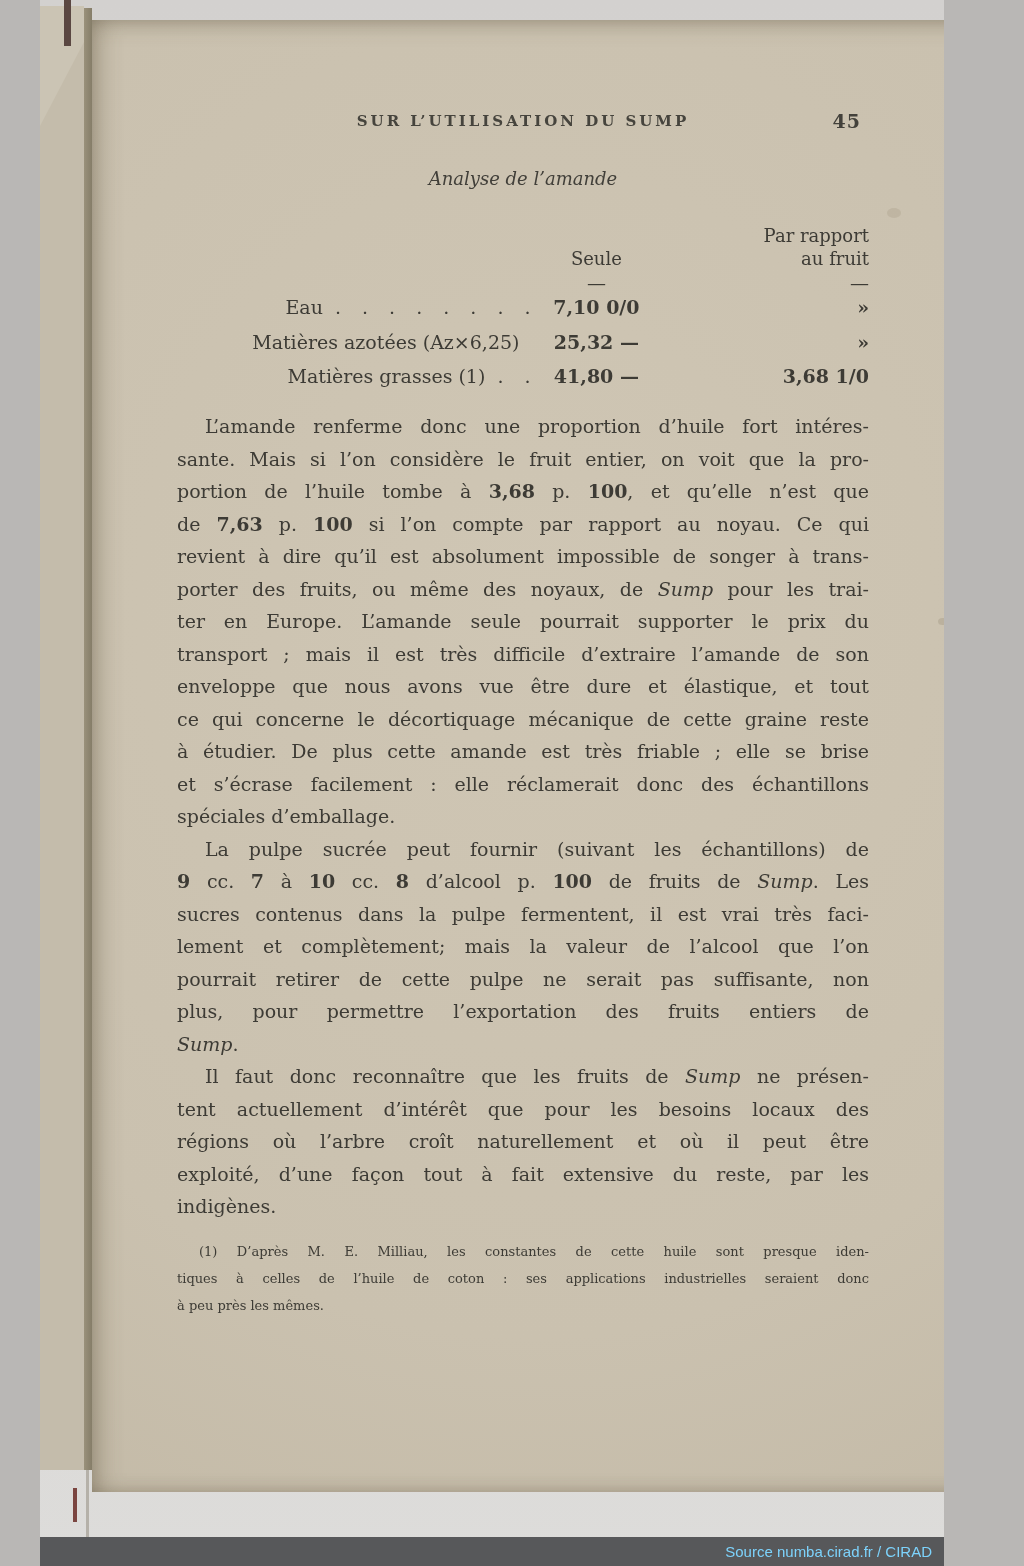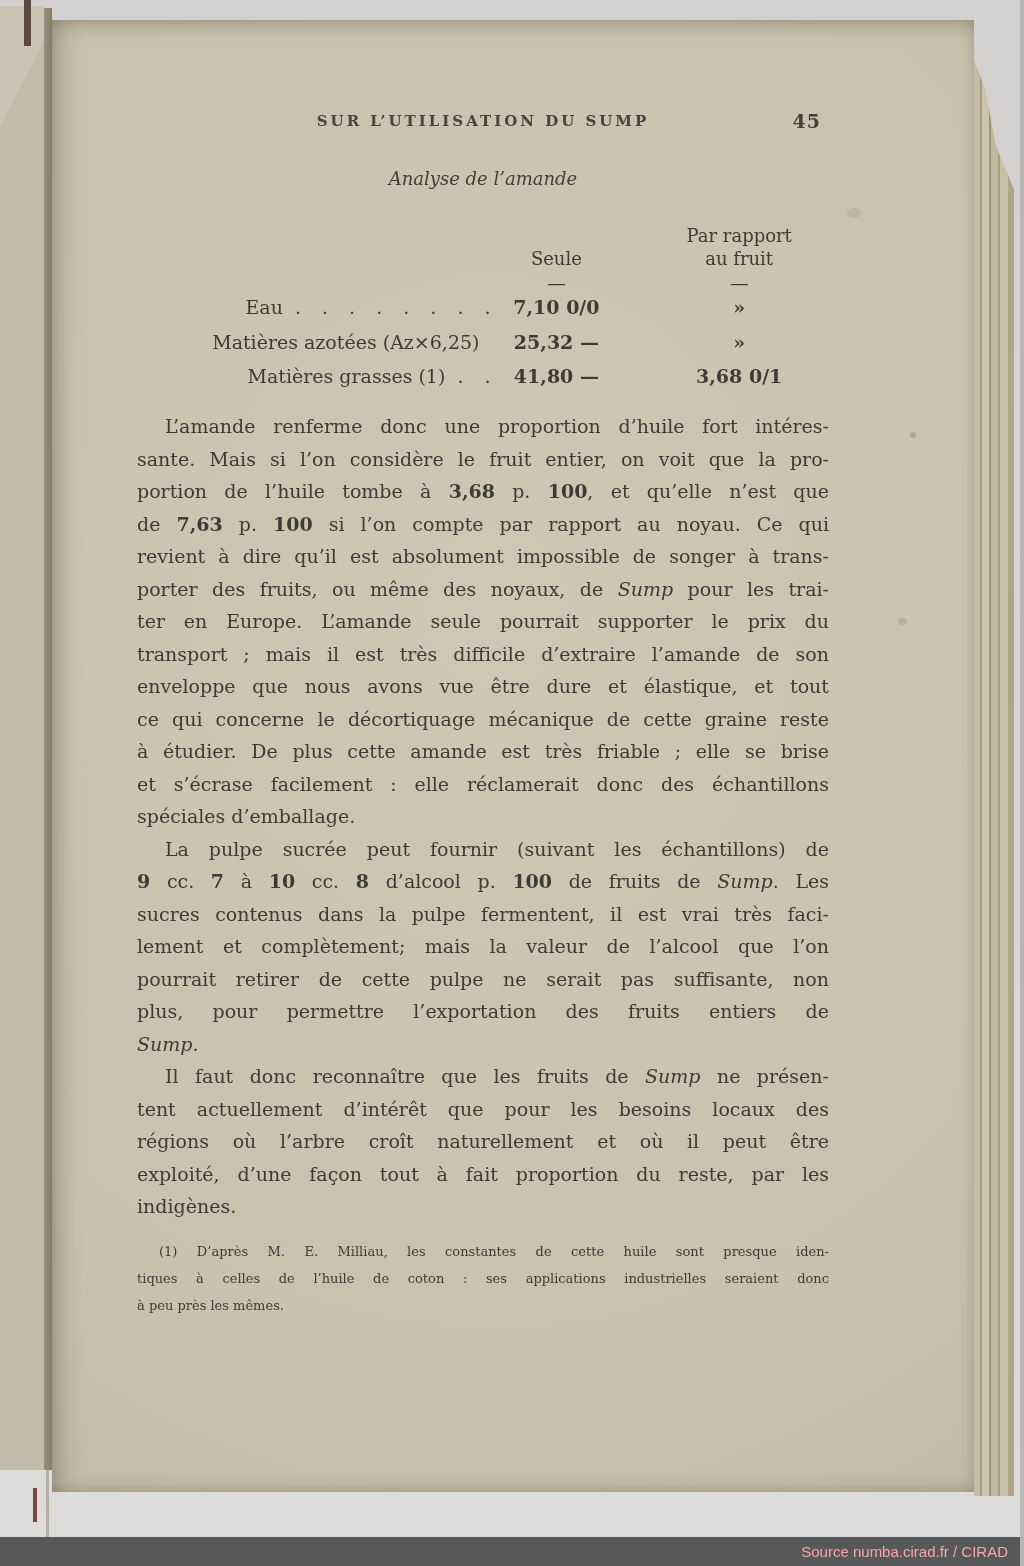--- a/index.html
+++ b/index.html
@@ -1,18 +1,18 @@
 <!DOCTYPE html>
 <html><head>
 <meta charset="utf-8">
 <style>
   * { margin:0; padding:0; box-sizing:border-box; }
   body { background:#b9b7b5; font-family:"DejaVu Serif", serif; }
-  .stage{ position:relative; width:1020px; height:1566px; overflow:hidden;
-          background:linear-gradient(180deg,#d3d1cf 0%, #d7d5d3 40%, #dddcda 100%); }
+  .stage{ position:relative; width:904px; height:1566px; overflow:hidden;
+          background:linear-gradient(180deg,#d3d1cf 0%, #d7d5d3 40%, #dddcda 100%);margin-left:40px; }
 
   
   .left-cover{ position:absolute; left:0; top:6px; width:44px; height:1464px;
                background:#c4bcab; }
   .left-cover:before{ content:""; position:absolute; left:0; top:0; width:100%; height:120px;
                background:#cbc4b4; clip-path:polygon(0 0,100% 0,100% 30%,0 100%); }
   .spine-notch{ position:absolute; left:24px; top:0; width:7px; height:46px; background:#5a4742; }
   .gutter{ position:absolute; left:44px; top:8px; width:8px; height:1462px;
            background:linear-gradient(90deg,#9a917b,#857d68); }
   .gutter-tail{ position:absolute; left:46px; top:1470px; width:3px; height:70px; background:#b5b1a9; }
@@ -41,21 +41,21 @@
   .folio{ position:absolute; top:90px; right:8px; font-size:19px; font-weight:bold;
         letter-spacing:1px; color:#43413b; }
 
   .section-title{ position:absolute; top:148px; left:0; width:100%; text-align:center;
         font-style:italic; font-size:18px; color:#413f39; }
 
   .atable{ position:absolute; top:194px; left:0; width:100%; font-size:19px; }
   .trow{ display:flex; align-items:baseline; height:34.5px; }
   .c-label{ width:355px; padding-left:40px; white-space:nowrap;text-align:right; }
   .c-seule{ width:130px; text-align:center; }
-  .c-fruit{ width:180px; margin-left:28px; text-align:center; }
+  .c-fruit{ width:180px; margin-left:28px; text-align:right; }
   .thead{ height:56px; align-items:flex-end; line-height:23px; }
   .thead .c-fruit,.thead .c-seule{ font-size:18px; }
   .tdash{ height:26px; align-items:center; }
   .leader{ padding-left:12px; word-spacing:13px; letter-spacing:1px; }
   .val{ font-weight:bold; }
 
   .bodytext{ position:absolute; top:390px; left:0; width:100%;
         font-size:19px; line-height:32.5px; }
   .para .tline{ text-align:justify; text-align-last:justify; }
   .para .tline:last-child{ text-align-last:auto; }
@@ -63,21 +63,21 @@
 
   .footnote{ position:absolute; top:1218px; left:0; width:100%;
         font-size:13px; line-height:27px; }
   .footnote .tline{ text-align:justify; text-align-last:justify; }
   .footnote .tline:last-child{ text-align-last:auto; }
   .footnote .tline:first-child{ text-indent:22px; }
 
   
   .wm-bar{ position:absolute; left:0; bottom:0; width:100%; height:29px; background:#57585a;
         display:flex; align-items:center; justify-content:flex-end; padding-right:12px; }
-  .wm-text{ font-family:"Liberation Sans", sans-serif; font-size:15px; color:#fca5a5; }
+  .wm-text{ font-family:"Liberation Sans", sans-serif; font-size:15px; color:#7dd3fc; }
 </style>
 </head>
 <body>
 
 <div class="stage">
 
   <div class="left-cover"></div>
   <div class="spine-notch"></div>
   <div class="gutter"></div>
   <div class="gutter-tail"></div>
@@ -123,21 +123,21 @@
             <span>Matières azotées (Az×6,25)</span><span class="leader"></span>
           </div>
           <div class="c-seule val">25,32 —</div>
           <div class="c-fruit val">»</div>
         </div>
         <div class="trow">
           <div class="c-label">
             <span>Matières grasses (1)</span><span class="leader">. .</span>
           </div>
           <div class="c-seule val">41,80 —</div>
-          <div class="c-fruit val">3,68 0/1</div>
+          <div class="c-fruit val">3,68 1/0</div>
         </div>
       </div>
 
       <div class="bodytext">
         <div class="para">
             <div class="tline">L’amande renferme donc une proportion d’huile fort intéres-</div>
             <div class="tline">sante. Mais si l’on considère le fruit entier, on voit que la pro-</div>
             <div class="tline">portion de l’huile tombe à <b>3,68</b> p. <b>100</b>, et qu’elle n’est que</div>
             <div class="tline">de <b>7,63</b> p. <b>100</b> si l’on compte par rapport au noyau. Ce qui</div>
             <div class="tline">revient à dire qu’il est absolument impossible de songer à trans-</div>
@@ -156,21 +156,21 @@
             <div class="tline">sucres contenus dans la pulpe fermentent, il est vrai très faci-</div>
             <div class="tline">lement et complètement; mais la valeur de l’alcool que l’on</div>
             <div class="tline">pourrait retirer de cette pulpe ne serait pas suffisante, non</div>
             <div class="tline">plus, pour permettre l’exportation des fruits entiers de</div>
             <div class="tline"><i>Sump</i>.</div>
           </div>
         <div class="para">
             <div class="tline">Il faut donc reconnaître que les fruits de <i>Sump</i> ne présen-</div>
             <div class="tline">tent actuellement d’intérêt que pour les besoins locaux des</div>
             <div class="tline">régions où l’arbre croît naturellement et où il peut être</div>
-            <div class="tline">exploité, d’une façon tout à fait proportion du reste, par les</div>
+            <div class="tline">exploité, d’une façon tout à fait extensive du reste, par les</div>
             <div class="tline">indigènes.</div>
           </div>
       </div>
 
       <div class="footnote">
           <div class="tline">(1) D’après M. E. Milliau, les constantes de cette huile sont presque iden-</div>
           <div class="tline">tiques à celles de l’huile de coton : ses applications industrielles seraient donc</div>
           <div class="tline">à peu près les mêmes.</div>
         </div>
 

